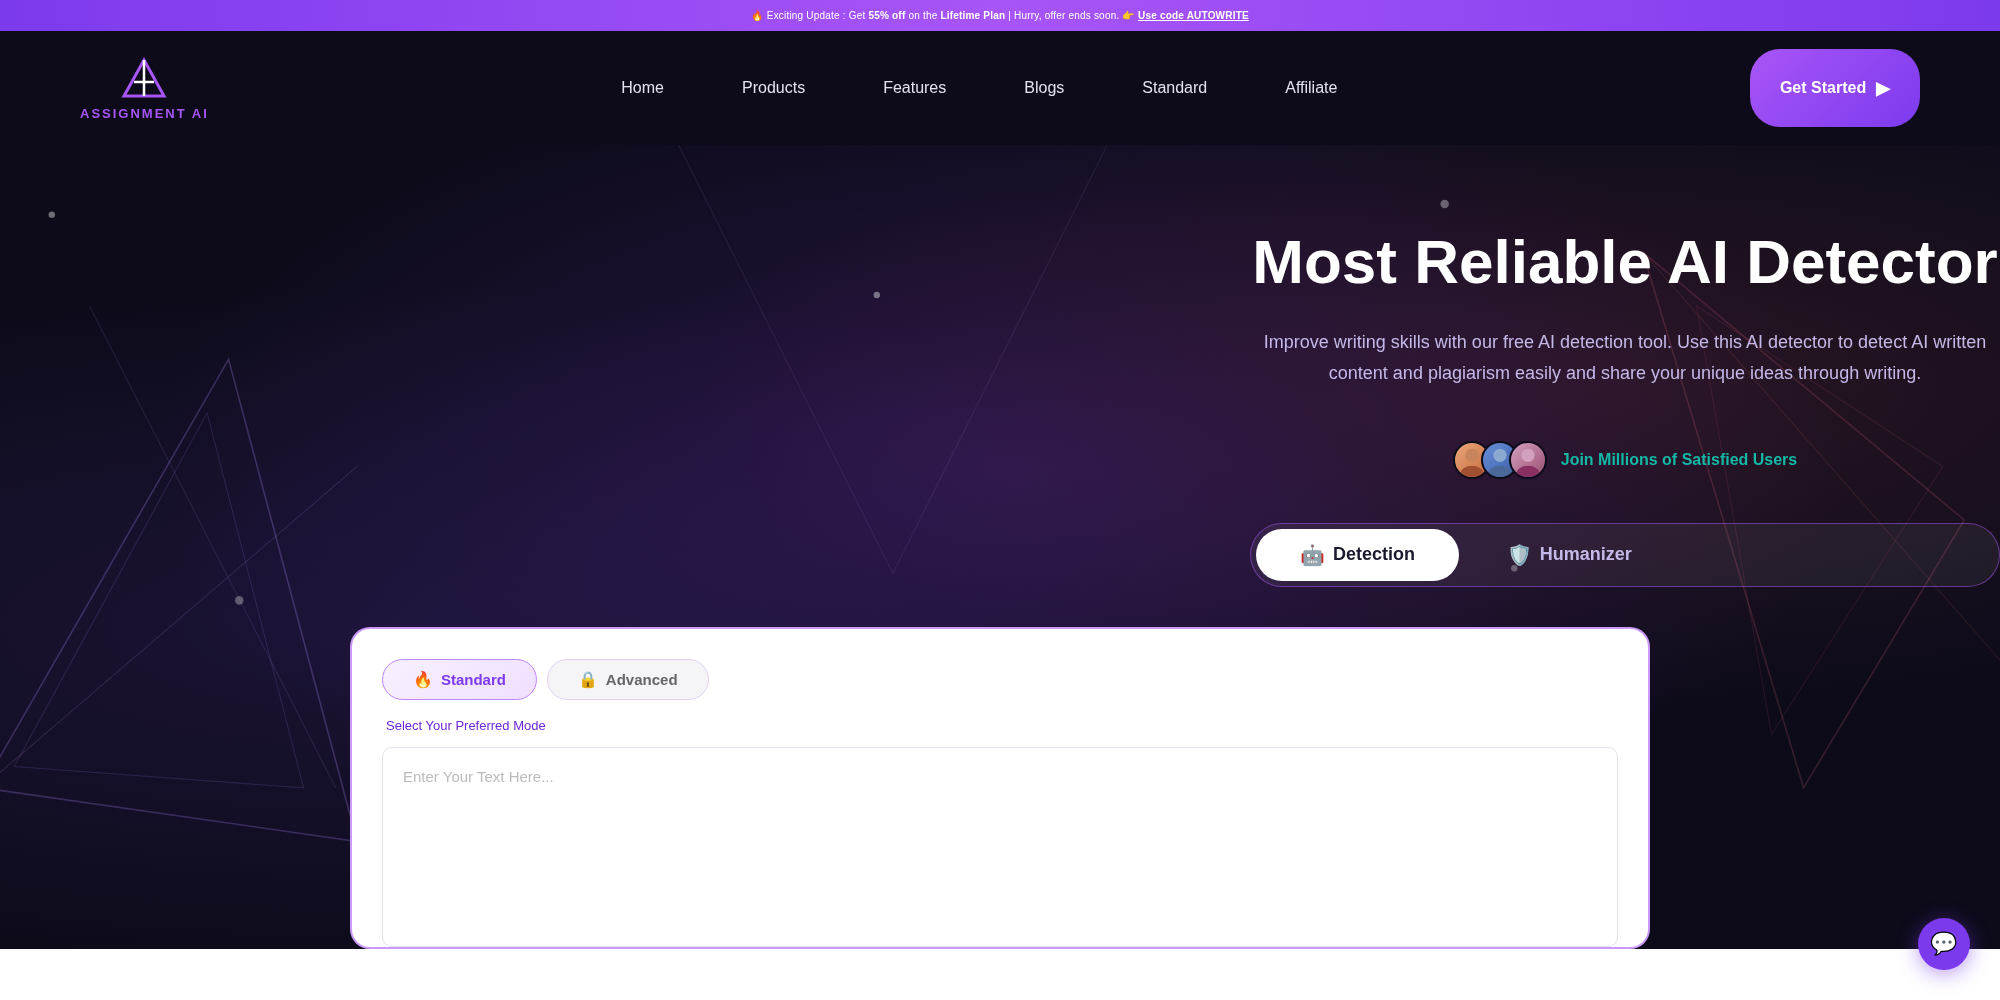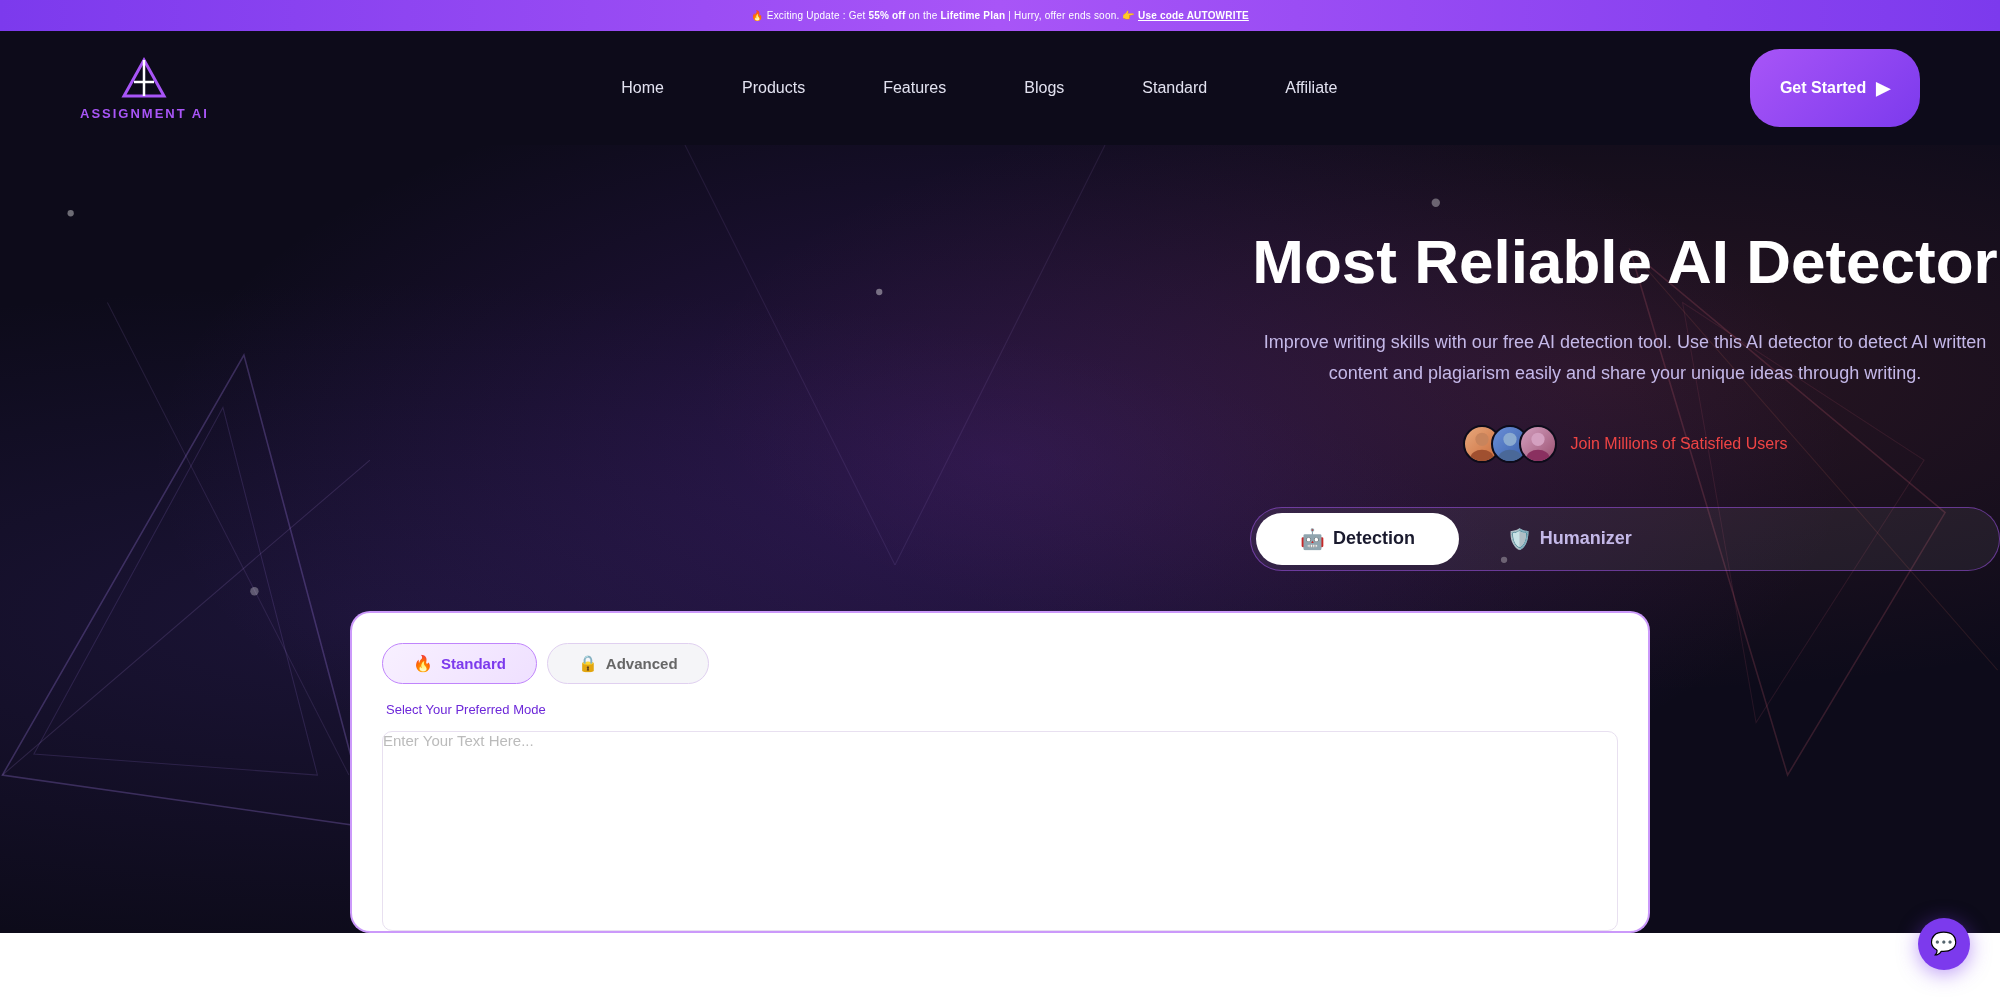--- a/index.html
+++ b/index.html
@@ -124,21 +124,21 @@
       font-weight: 700;
       color: white;
       line-height: 1.2;
       margin-bottom: 28px;
     }
 
     .hero-subtitle {
       font-size: 18px;
       color: #c4b8e8;
       line-height: 1.7;
-      margin-bottom: 36px;
+      margin-bottom: 52px;
       max-width: 750px;
       margin-left: auto;
       margin-right: auto;
     }
 
     .satisfied-users {
       display: flex;
       align-items: center;
       justify-content: center;
       gap: 14px;
@@ -159,23 +159,23 @@
       align-items: center;
       justify-content: center;
       font-size: 16px;
     }
     .avatar-circle:first-child { margin-left: 0; }
     .avatar-1 { background: linear-gradient(135deg, #e8a87c, #c96a3a); }
     .avatar-2 { background: linear-gradient(135deg, #6a8fd8, #3a5fa8); }
     .avatar-3 { background: linear-gradient(135deg, #d4a0c0, #9a5070); }
 
     .satisfied-text {
-      color: #ef4444;
+      color: #14b8a6;
       font-size: 16px;
-      font-weight: 400;
+      font-weight: 700;
     }
 
     
     .mode-tabs {
       display: flex;
       background: rgba(255,255,255,0.06);
       border: 1.5px solid rgba(168,85,247,0.5);
       border-radius: 50px;
       padding: 5px;
       gap: 4px;
@@ -255,20 +255,21 @@
     .preferred-mode-label {
       font-size: 13px;
       color: #6d28d9;
       margin-bottom: 14px;
       padding-left: 4px;
     }
 
     .text-area-box {
       border: 1.5px solid #e8e0f0;
       border-radius: 10px;
+      padding: 20px;
       min-height: 200px;
       font-size: 15px;
       color: #bbb;
       width: 100%;
     }
 
     
     .chat-bubble {
       position: fixed;
       bottom: 30px;

